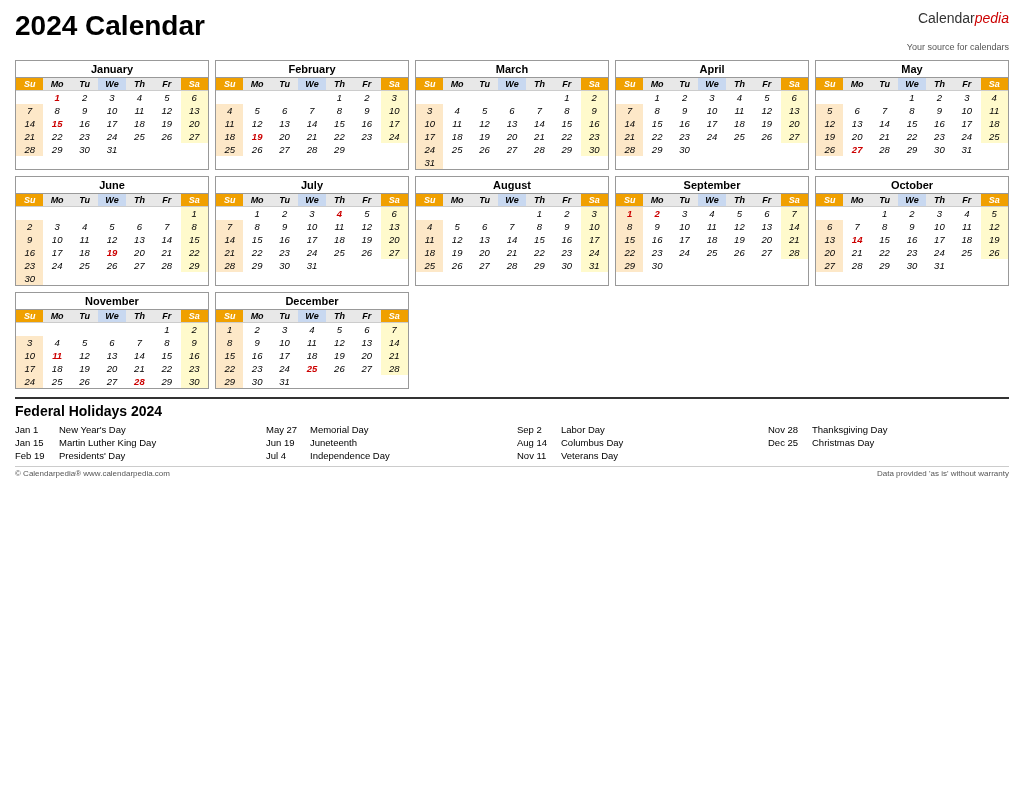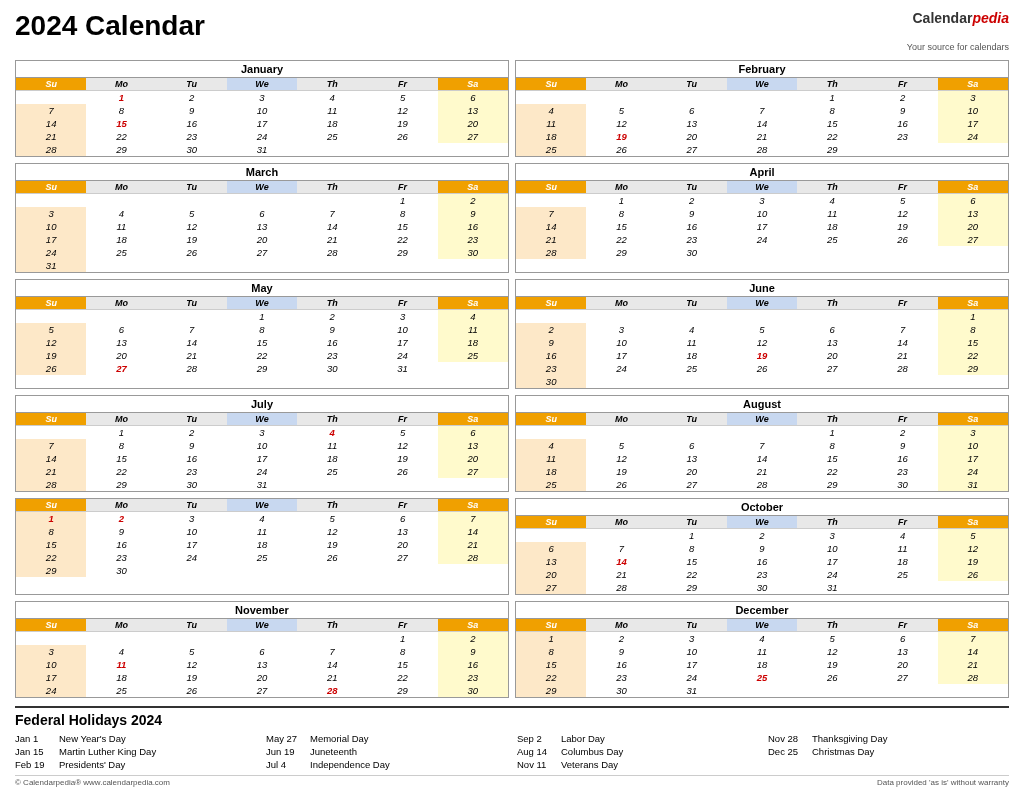--- a/index.html
+++ b/index.html
@@ -20,35 +20,35 @@
     .main-title {
       font-size: 28px;
       font-weight: bold;
       color: #000;
     }
     .brand {
       text-align: right;
       font-size: 14px;
     }
     .brand-name {
-      font-weight: bold;
+      font-weight: normal;
       color: #333;
     }
     .brand-name span {
       color: #cc0000;
       font-style: italic;
     }
     .brand-sub {
       font-size: 9px;
       color: #555;
       margin-top: 16px;
     }
     .calendars-grid {
       display: grid;
-      grid-template-columns: repeat(2, 1fr);
+      grid-template-columns: repeat(5, 1fr);
       gap: 6px;
       margin-bottom: 8px;
     }
     .month-calendar {
       border: 1px solid #999;
     }
     .month-title {
       text-align: center;
       font-weight: bold;
       font-size: 11px;
@@ -652,20 +652,21 @@
             <td>27</td>
             <td>28</td>
             <td>29</td>
             <td>30</td>
             <td class="sat">31</td>
           </tr>
         </tbody>
       </table>
     </div>
     <div class="month-calendar">
+      <div class="month-title">September</div>
       <table class="cal-table">
         <thead>
           <tr>
             <th class="su">Su</th>
             <th class="mo">Mo</th>
             <th class="tu">Tu</th>
             <th class="we">We</th>
             <th class="th">Th</th>
             <th class="fr">Fr</th>
             <th class="sa">Sa</th>

